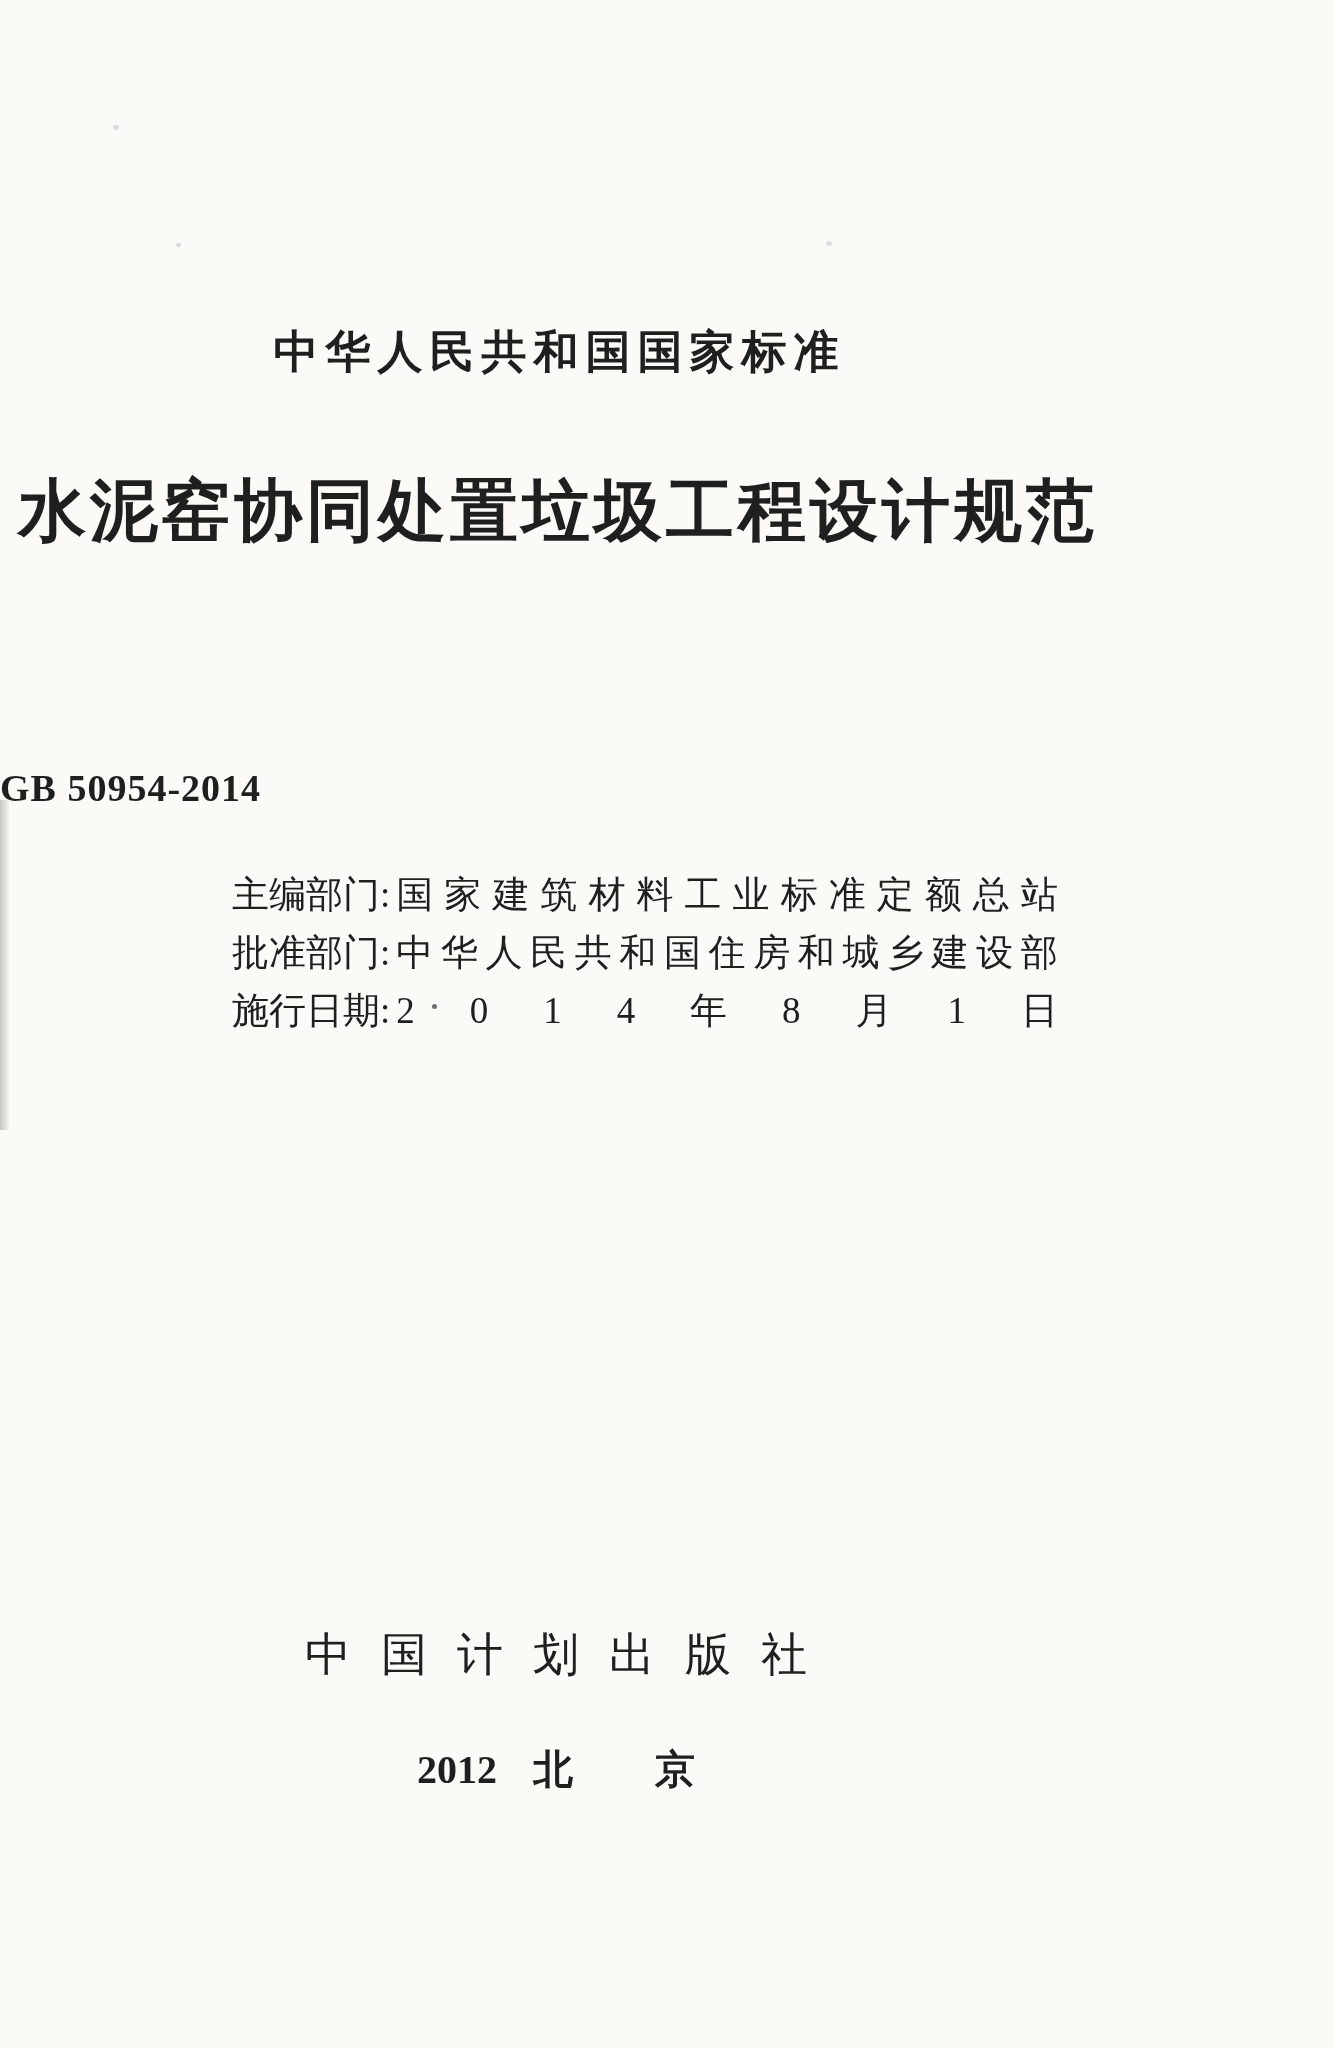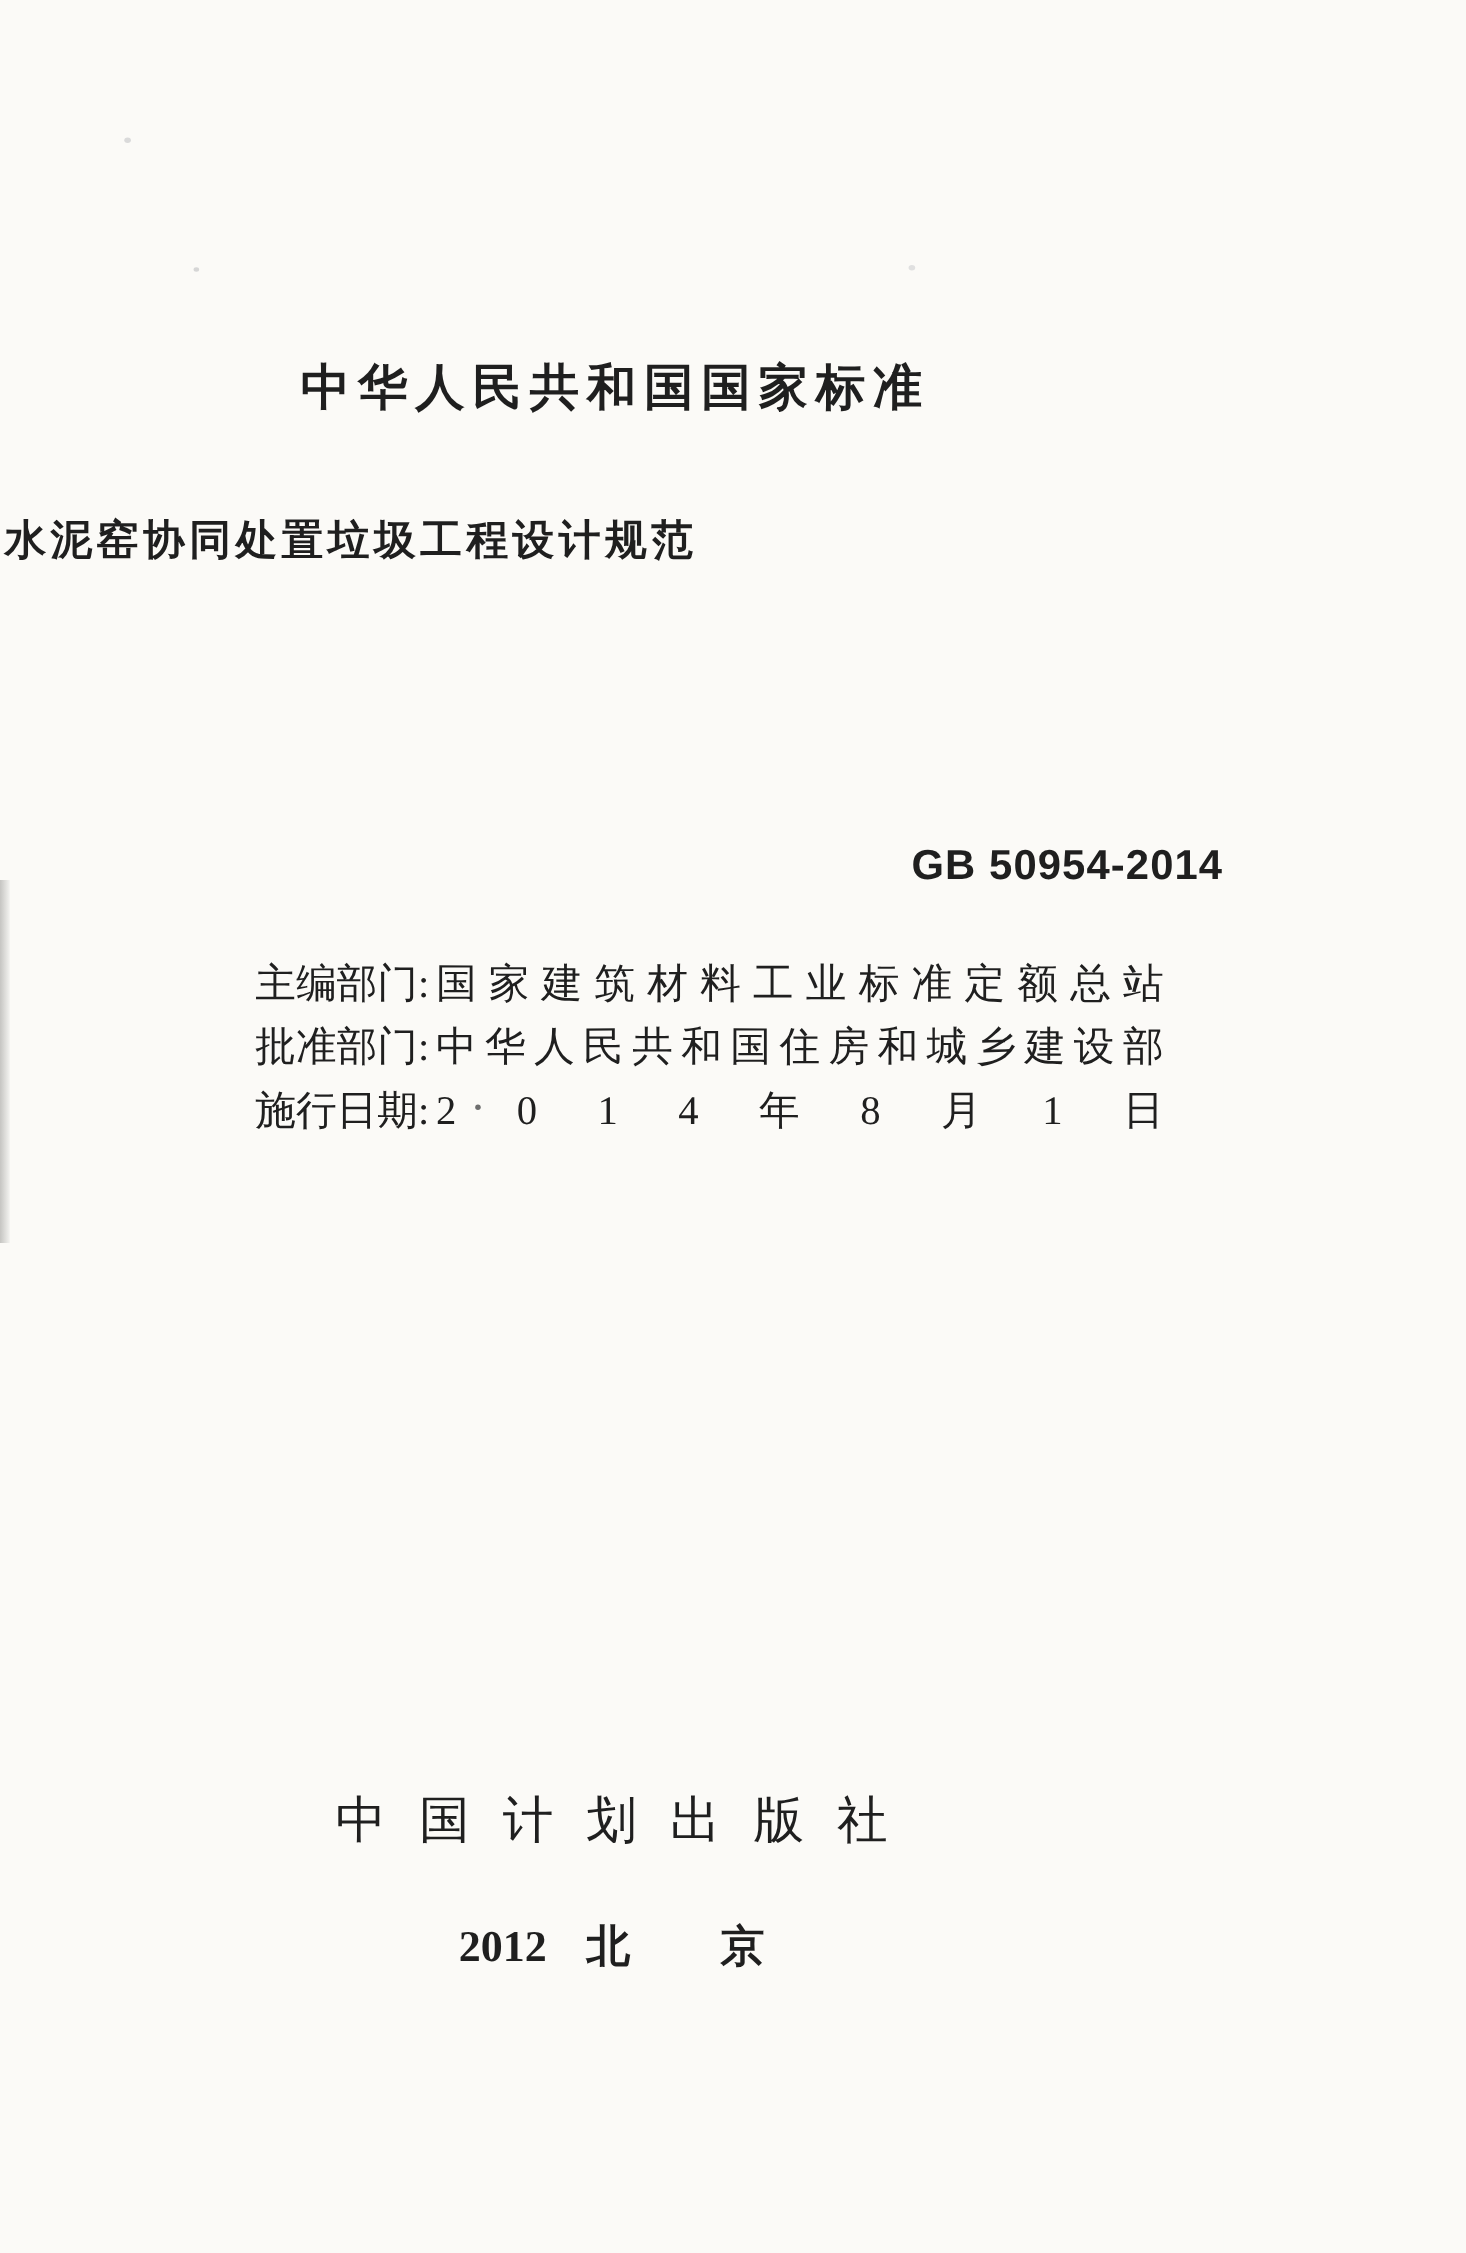--- a/index.html
+++ b/index.html
@@ -16,34 +16,35 @@
   }
   
   .std-header{
     position:absolute;top:322px;left:0;right:0;
     text-align:center;
     font-family:"Liberation Sans",sans-serif;
     font-weight:700;font-size:45px;letter-spacing:7px;text-indent:7px;
   }
   .title-cn{
     position:absolute;top:466px;left:0;right:0;
+    text-align:center;
     font-family:"Liberation Serif",serif;
-    font-weight:600;font-size:38px;letter-spacing:4px;text-indent:4px;
+    font-weight:600;font-size:68px;letter-spacing:4px;text-indent:4px;
     white-space:nowrap;
   }
   .title-en{
     position:absolute;top:600px;left:0;right:0;
     text-align:center;
     font-family:"Liberation Serif",serif;
     font-weight:400;font-size:37px;line-height:64px;
   }
   .std-code{
     position:absolute;top:766px;left:0;right:0;
-    text-align:right;
-    font-family:Liberation Sans, sans-serif;
+    text-align:left;
+    font-family:Liberation Serif, serif;
     font-weight:700;font-size:38px;letter-spacing:1px;
   }
   .meta{
     position:absolute;top:866px;left:232px;width:826px;
     font-family:"Liberation Serif",serif;
     font-size:37px;line-height:58px;
   }
   .meta-row{display:flex;align-items:baseline;}
   .meta-row .label{white-space:nowrap;flex:none;}
   .meta-row .value{flex:1;display:flex;justify-content:space-between;margin-left:6px;}

